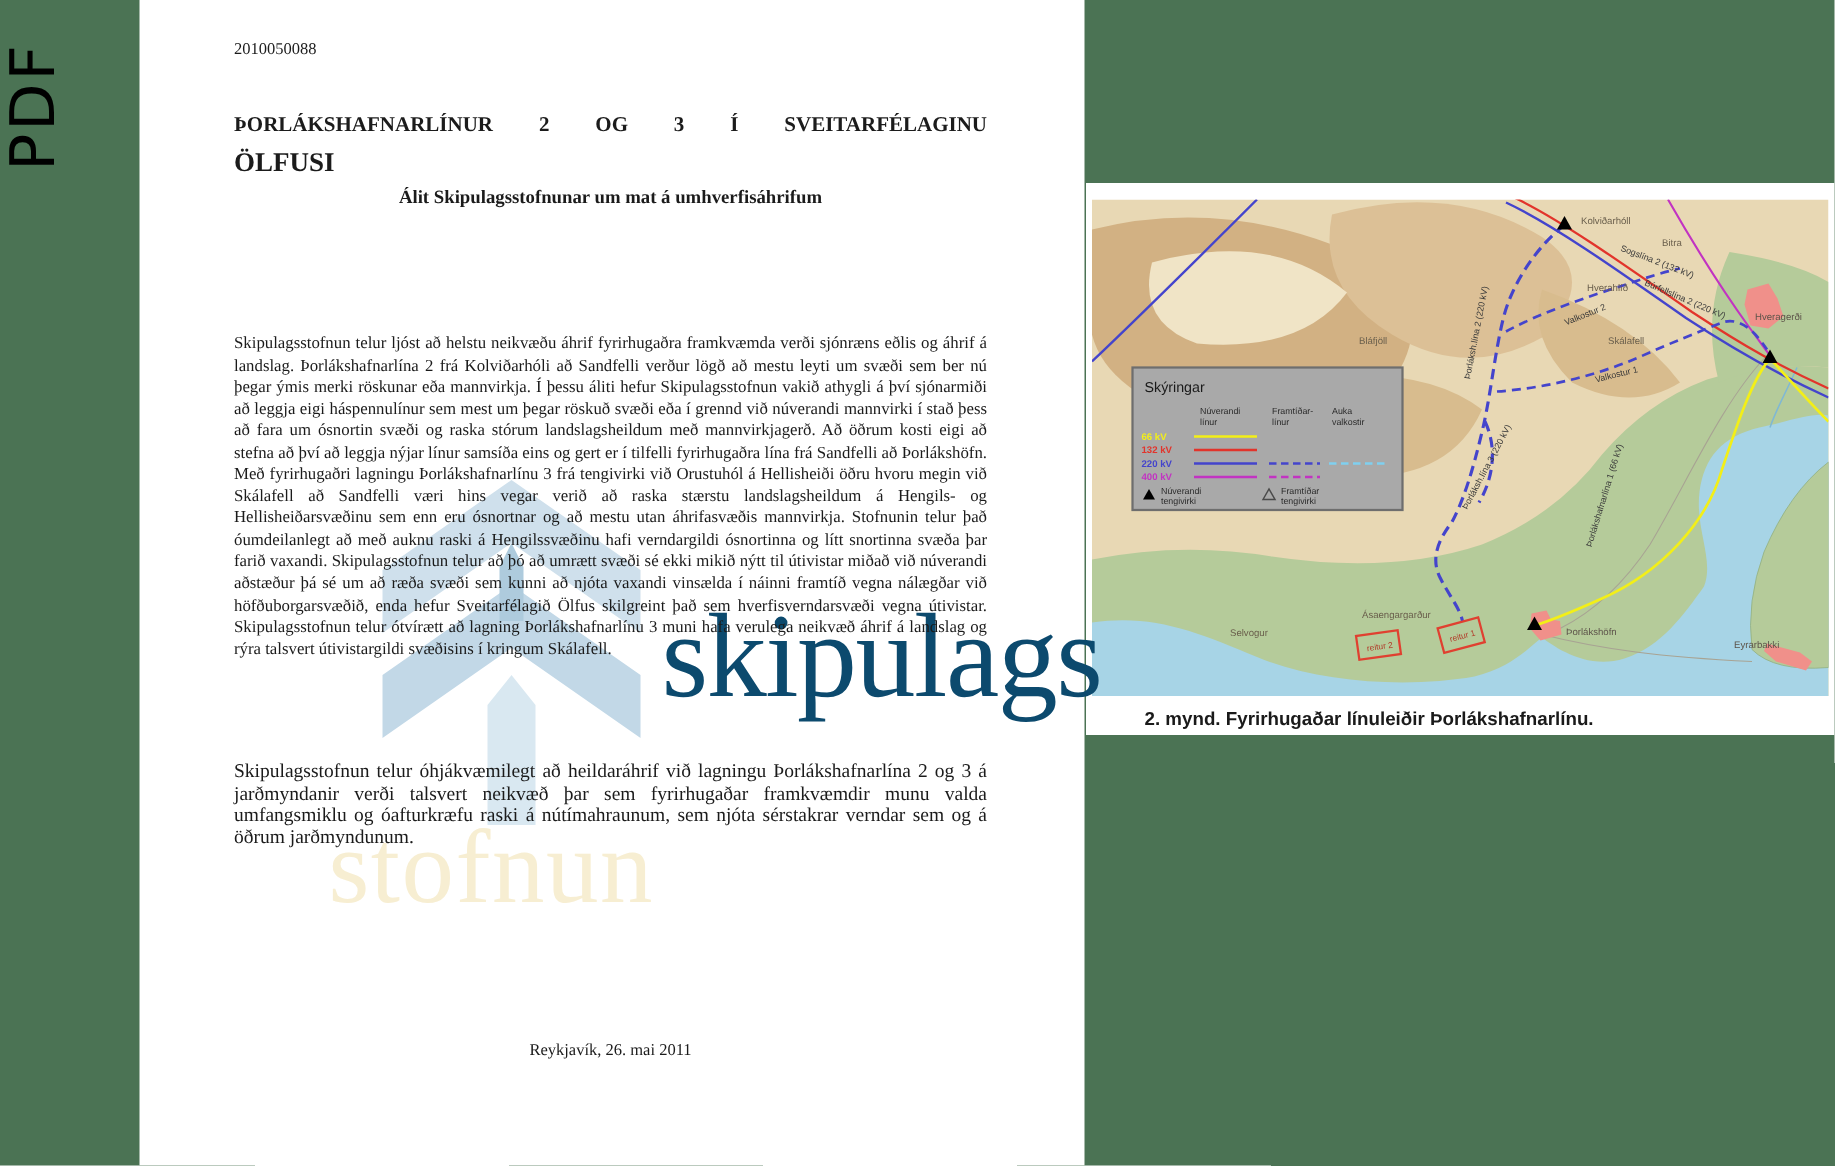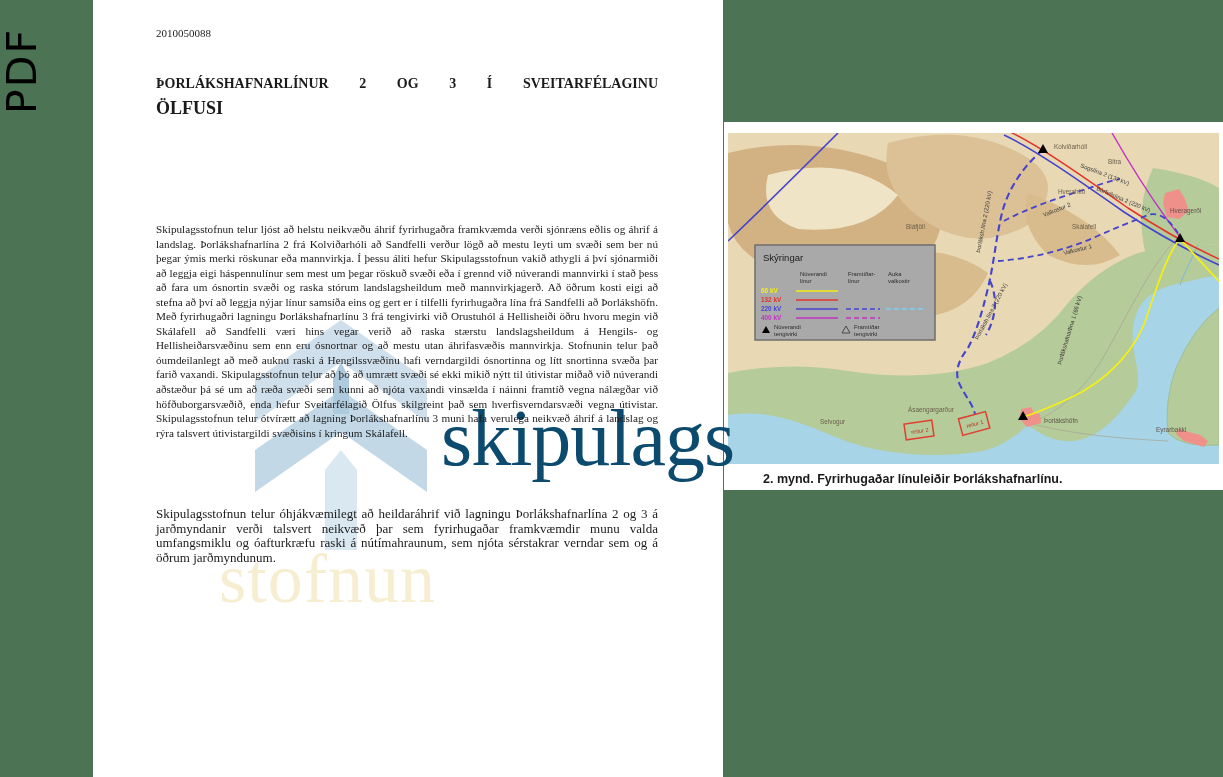--- a/index.html
+++ b/index.html
@@ -55,22 +55,24 @@
     <path d="M12,132 L98,72 L184,132 L184,174 L98,114 L12,174 Z" fill="#c2d8e7"></path>
     <path d="M82,152 L98,132 L114,152 L114,232 L82,232 Z" fill="#d9e8f1"></path>
     <path d="M90,60 L98,44 L106,60 L106,96 L90,96 Z" fill="#aecbdd"></path>
   </svg>
   <div class="wm" id="wm-skipulags">skipulags</div>
   <div class="wm" id="wm-stofnun">stofnun</div>
 
   <div class="txt" id="docnum">2010050088</div>
   <div class="txt" id="title1">ÞORLÁKSHAFNARLÍNUR 2 OG 3 Í SVEITARFÉLAGINU</div>
   <div class="txt" id="title2">ÖLFUSI</div>
+  <div class="txt" id="subtitle">Álit Skipulagsstofnunar um mat á umhverfisáhrifum</div>
   <div class="txt" id="para1">Skipulagsstofnun telur ljóst að helstu neikvæðu áhrif fyrirhugaðra framkvæmda verði sjónræns eðlis og áhrif á landslag. Þorlákshafnarlína 2 frá Kolviðarhóli að Sandfelli verður lögð að mestu leyti um svæði sem ber nú þegar ýmis merki röskunar eða mannvirkja. Í þessu áliti hefur Skipulagsstofnun vakið athygli á því sjónarmiði að leggja eigi háspennulínur sem mest um þegar röskuð svæði eða í grennd við núverandi mannvirki í stað þess að fara um ósnortin svæði og raska stórum landslagsheildum með mannvirkjagerð. Að öðrum kosti eigi að stefna að því að leggja nýjar línur samsíða eins og gert er í tilfelli fyrirhugaðra lína frá Sandfelli að Þorlákshöfn. Með fyrirhugaðri lagningu Þorlákshafnarlínu 3 frá tengivirki við Orustuhól á Hellisheiði öðru hvoru megin við Skálafell að Sandfelli væri hins vegar verið að raska stærstu landslagsheildum á Hengils- og Hellisheiðarsvæðinu sem enn eru ósnortnar og að mestu utan áhrifasvæðis mannvirkja. Stofnunin telur það óumdeilanlegt að með auknu raski á Hengilssvæðinu hafi verndargildi ósnortinna og lítt snortinna svæða þar farið vaxandi. Skipulagsstofnun telur að þó að umrætt svæði sé ekki mikið nýtt til útivistar miðað við núverandi aðstæður þá sé um að ræða svæði sem kunni að njóta vaxandi vinsælda í náinni framtíð vegna nálægðar við höfðuborgarsvæðið, enda hefur Sveitarfélagið Ölfus skilgreint það sem hverfisverndarsvæði vegna útivistar. Skipulagsstofnun telur ótvírætt að lagning Þorlákshafnarlínu 3 muni hafa verulega neikvæð áhrif á landslag og rýra talsvert útivistargildi svæðisins í kringum Skálafell.</div>
   <div class="txt" id="para2">Skipulagsstofnun telur óhjákvæmilegt að heildaráhrif við lagningu Þorlákshafnarlína 2 og 3 á jarðmyndanir verði talsvert neikvæð þar sem fyrirhugaðar framkvæmdir munu valda umfangsmiklu og óafturkræfu raski á nútímahraunum, sem njóta sérstakrar verndar sem og á öðrum jarðmyndunum.</div>
+  <div class="txt" id="dateline">Reykjavík, 26. mai 2011</div>
 </div>
 
 <div class="fig-band">
   <svg width="491" height="331" viewBox="0 0 491 331">
 
     <g>
       <rect x="0" y="0" width="491" height="331" fill="#e8d8b4"></rect>
       <path d="M0,20 Q80,0 160,30 Q240,62 200,122 Q160,172 80,150 Q10,130 0,90 Z" fill="#d2b183"></path>
       <path d="M160,10 Q240,-12 300,25 Q340,52 300,92 Q250,120 200,90 Q150,60 160,10 Z" fill="#dcc096"></path>
       <path d="M40,42 Q120,20 170,62 Q140,102 70,96 Q30,82 40,42 Z" fill="#f0e4c6"></path>

